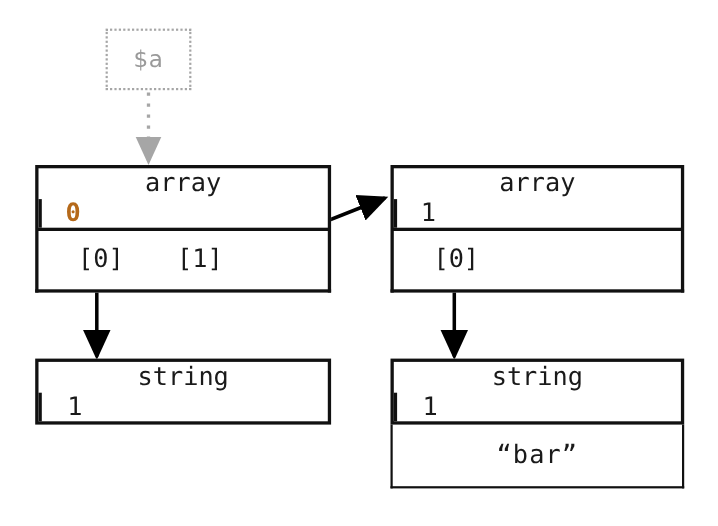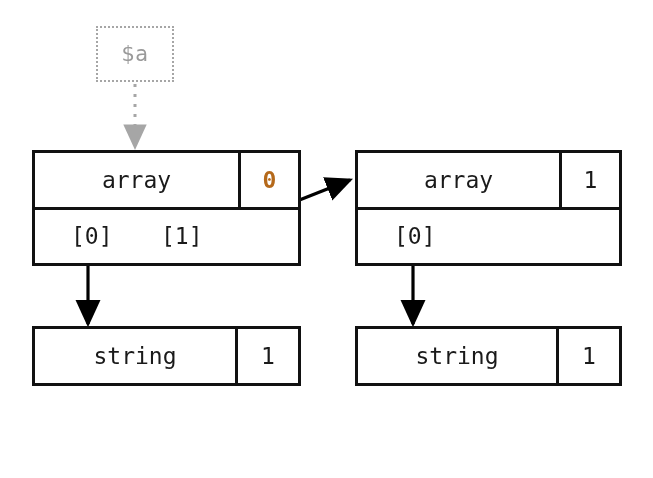--- a/index.html
+++ b/index.html
@@ -36,20 +36,21 @@
     position: absolute;
     box-sizing: border-box;
     background: #ffffff;
   }
   .zval .row-head {
     position: relative;
     display: flex;
     box-sizing: border-box;
     border: 3px solid #111111;
     height: 60px;
+    flex-direction: column;
   }
   .zval .type-cell {
     flex: 1 1 auto;
     display: flex;
     align-items: center;
     justify-content: center;
     font-size: 23px;
     color: #1a1a1a;
     box-sizing: border-box;
   }
@@ -158,15 +159,18 @@
       <div class="type-cell">string</div>
       <div class="rc-cell" style="width:63px;">1</div>
     </div>
   </div>
 
   <div class="zval" style="left:355px; top:326px; width:267px;">
     <div class="row-head">
       <div class="type-cell">string</div>
       <div class="rc-cell" style="width:63px;">1</div>
     </div>
+    <div class="row-body thin" style="height:58px;">
+      <span class="strval">“bar”</span>
+    </div>
   </div>
 
 </div>
 
 </body></html>

